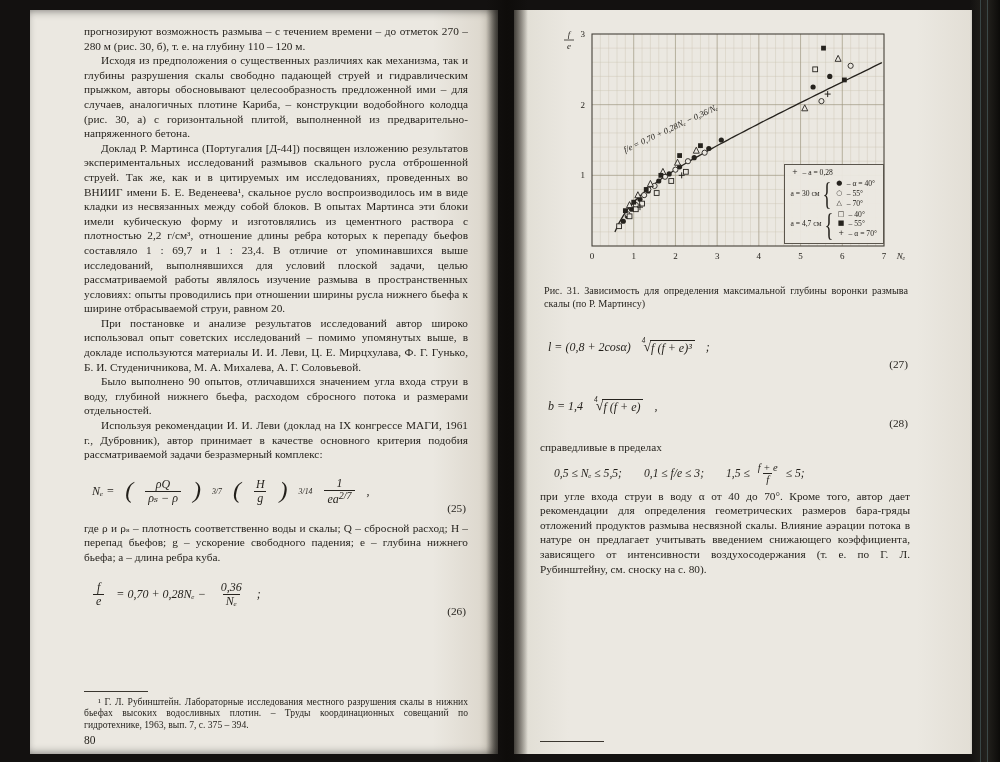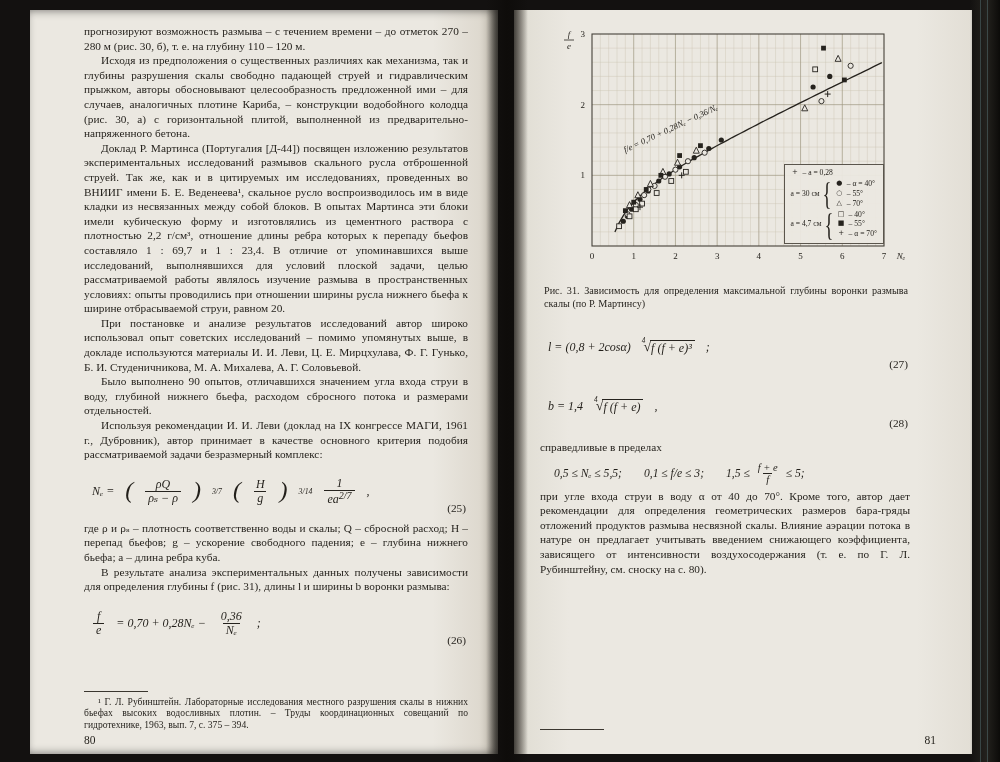--- a/index.html
+++ b/index.html
@@ -120,21 +120,20 @@
         <sup class="exp">3/14</sup>
         <span class="frac">
           <span class="num">1</span>
           <span class="den"><span>ea</span><sup class="exp2">2/7</sup></span>
         </span>
         <span>,</span>
         <span class="eqnum">(25)</span>
       </div>
 
       <p class="body-p">где ρ и ρₛ – плотность соответственно воды и скалы; Q – сбросной расход; H – перепад бьефов; g – ускорение свободного падения; e – глубина нижнего бьефа; a – длина ребра куба.</p>
-      <p class="body-p ind">В результате анализа экспериментальных данных получены зависимости для определения глубины f (рис. 31), длины l и ширины b воронки размыва:</p>
 
       <div class="formula">
         <span class="frac">
           <span class="num">f</span>
           <span class="den">e</span>
         </span>
         <span>= 0,70 + 0,28Nₑ −</span>
         <span class="frac">
           <span class="num">0,36</span>
           <span class="den">Nₑ</span>
@@ -354,21 +353,20 @@
             <span class="den">f</span>
           </span>
           <span>≤ 5;</span>
         </span>
       </div>
 
       <p class="body-p">при угле входа струи в воду α от 40 до 70°. Кроме того, автор дает рекомендации для определения геометрических размеров бара-гряды отложений продуктов размыва несвязной скалы. Влияние аэрации потока в натуре он предлагает учитывать введением снижающего коэффициента, зависящего от интенсивности воздухосодержания (т. е. по Г. Л. Рубинштейну, см. сноску на с. 80).</p>
 
       <div class="footblock">
         <div class="fn-rule"></div>
-        <div class="pageno r">81</div>
       </div>
     </div>
   </div>
 
   <div class="gutter"></div>
   <div class="fore-edge"></div>
   <div class="edge-line" style="right:12px;"></div>
   <div class="edge-line" style="right:19px;"></div>
 </div>
 

